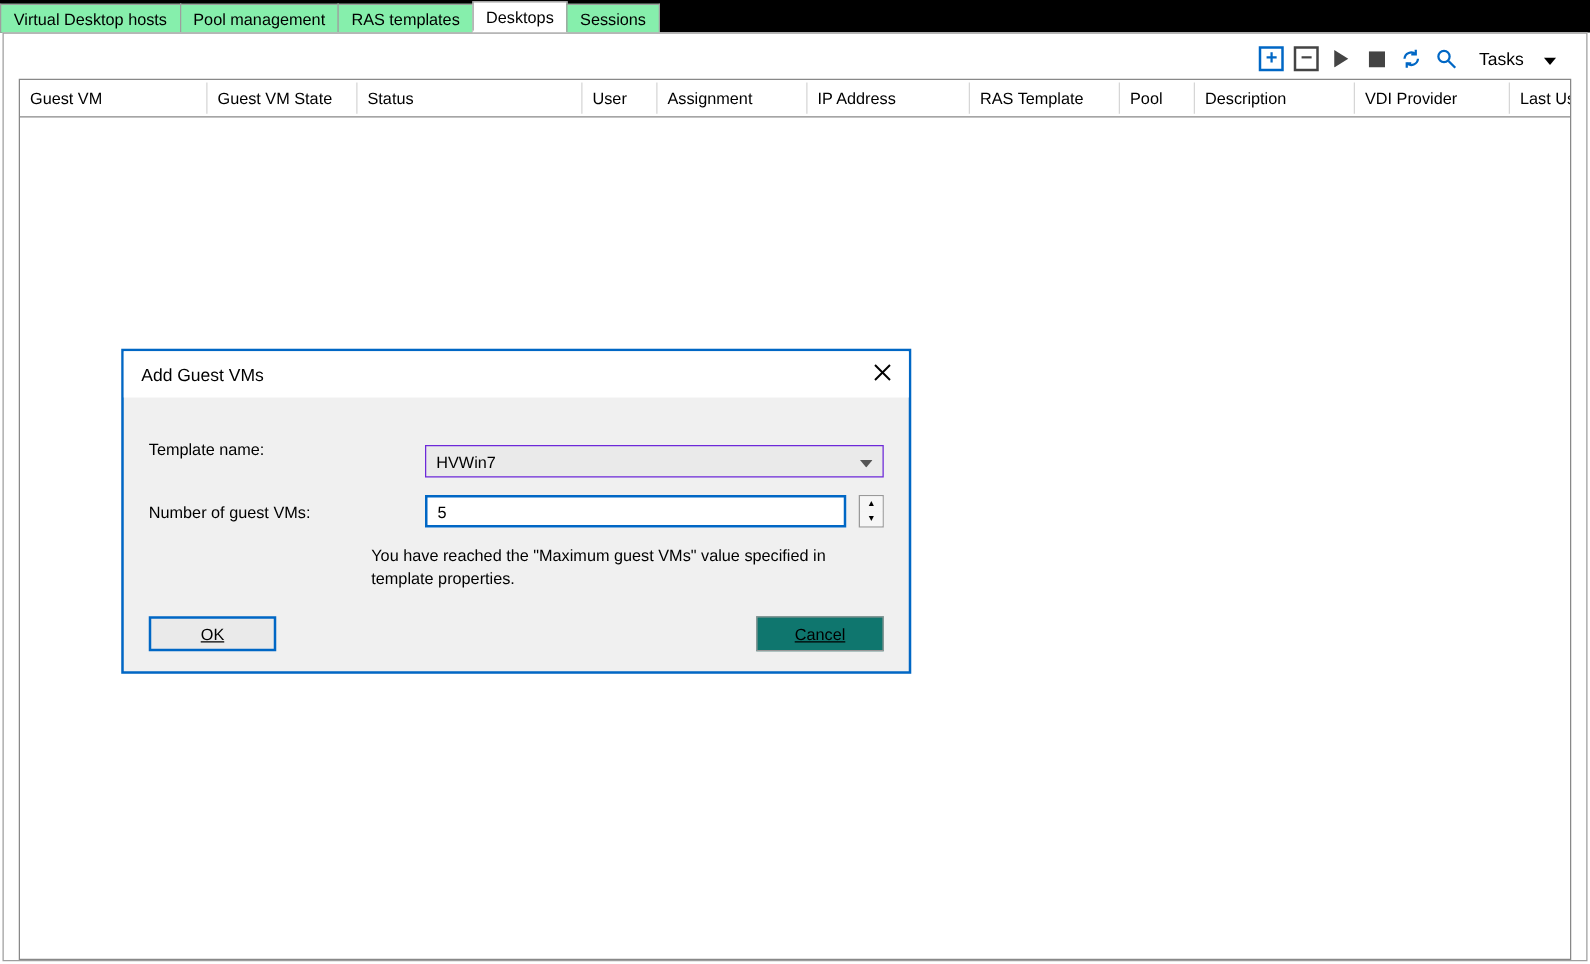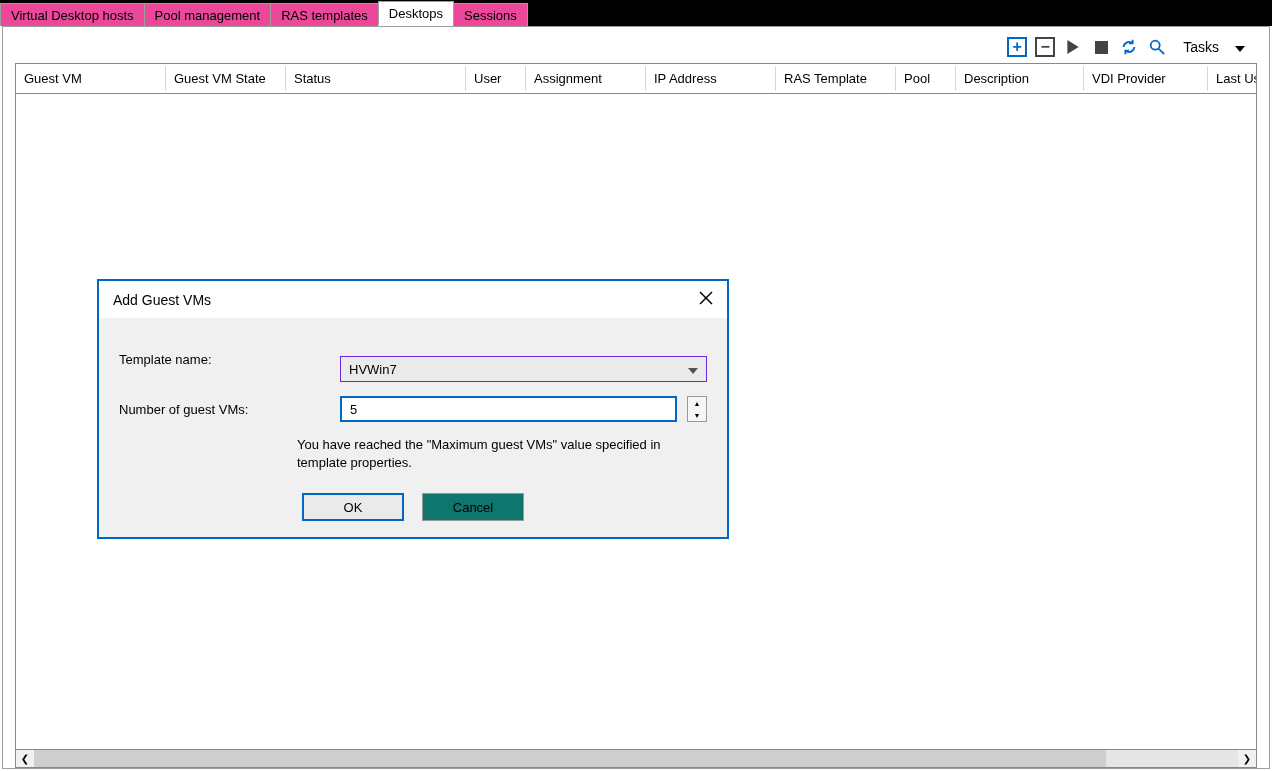--- a/index.html
+++ b/index.html
@@ -1,31 +1,31 @@
 <!DOCTYPE html>
 <html><head>
 <meta charset="utf-8">
 <style>
   * { box-sizing: border-box; }
   html, body { margin: 0; padding: 0; width: 1272px; height: 771px; font-family: "Segoe UI", Tahoma, sans-serif; font-size: 13px; color: #000; background: #fff; }
   .topbar { background: #000; width: 100%; height: 26px; display: flex; align-items: flex-end; padding: 0; }
-  .tab { background: #ec4899; border: 1px solid #9e9e9e; border-bottom: none; padding: 4px 10px 3px 10px; font-size: 13px; margin-right: -1px; cursor: default; }
+  .tab { background: #86efac; border: 1px solid #9e9e9e; border-bottom: none; padding: 4px 10px 3px 10px; font-size: 13px; margin-right: -1px; cursor: default; }
   .tab.active { background: #fff; border-bottom: 2px solid #fff; font-weight: 400; }
   .panel { border: 1px solid #9e9e9e; width: calc(100% - 4px); height: calc(100% - 28px); margin: 0 2px 0 2px; background: #fff; position: relative; display: flex; flex-direction: column; }
   .toolbar { display: flex; justify-content: flex-end; align-items: center; padding: 10px 20px 6px 0; gap: 8px; }
   .tool-btn { width: 20px; height: 20px; display: flex; align-items: center; justify-content: center; border: none; background: none; }
   .plus-btn { border: 2px solid #0067c5; color: #0067c5; font-weight: bold; width: 20px; height: 20px; font-size: 16px; line-height: 14px; }
   .minus-btn { border: 2px solid #444; color: #444; font-weight: bold; width: 20px; height: 20px; font-size: 16px; line-height: 12px; }
   .play-icon svg { width: 14px; height: 14px; fill: #444; }
   .stop-icon svg { width: 13px; height: 13px; fill: #444; }
   .refresh-icon svg { width: 18px; height: 18px; stroke: #0067c5; fill: none; }
   .search-icon svg { width: 18px; height: 18px; stroke: #0067c5; fill: none; }
   .tasks-btn { display: flex; align-items: center; gap: 16px; font-size: 14px; padding: 0 4px 0 8px; cursor: default; }
   .tasks-btn .caret svg { width: 10px; height: 6px; fill: #000; }
-  .table-area { border: 1px solid #888; margin: 0 12px 0 12px; flex: 1 1 auto; display: flex; flex-direction: column; overflow: hidden; position: relative; }
+  .table-area { border: 1px solid #888; margin: 0 12px 0 12px; flex: 1 1 auto; display: flex; flex-direction: row; overflow: hidden; position: relative; }
   .thead { display: flex; width: 100%; border-bottom: 1px solid #888; height: 30px; align-items: center; font-size: 13px; }
   .th { padding: 5px 8px; border-right: 1px solid #d6d6d6; white-space: nowrap; overflow: hidden; }
   .th:last-child { border-right: none; }
   .tbody { flex: 1 1 auto; position: relative; background: #fff; }
   .hscroll { height: 18px; border-top: 1px solid #888; display: flex; align-items: stretch; background: #f1f1f1; }
   .hscroll .arrow { width: 18px; display: flex; align-items: center; justify-content: center; background: #f1f1f1; font-size: 10px; }
   .hscroll .track { flex: 1 1 auto; background: #e6e6e6; position: relative; }
   .hscroll .thumb { position: absolute; left: 0; top: 0; height: 100%; width: 89%; background: #cfcfcf; }
   .status-strip { border: 1px solid #888; border-top: none; margin: 0 12px 12px 12px; height: 22px; display: flex; align-items: center; padding: 0 6px; font-size: 13px; }
   .dialog { position: absolute; left: 94px; top: 252px; width: 632px; border: 2px solid #0067c5; background: #f0f0f0; font-size: 13px; }
@@ -36,21 +36,21 @@
   .row { display: flex; align-items: center; margin-bottom: 14px; gap: 43px; }
   .row .lbl { width: 178px; }
   .select-wrap { flex: 1 1 auto; position: relative; }
   .select { width: 100%; height: 26px; border: 1px solid #6d28d9; background: #eaeaea; padding: 0 8px; display: flex; align-items: center; justify-content: space-between; margin-top: 20px; }
   .select .caret svg { width: 10px; height: 6px; fill: #555; }
   .spinner-wrap { flex: 1 1 auto; display: flex; gap: 10px; align-items: center; }
   .spinner-input { flex: 1 1 auto; height: 26px; border: 2px solid #0067c5; background: #fff; padding: 0 8px; font-size: 13px; display: flex; align-items: center; }
   .spinner-btns { width: 20px; height: 26px; border: 1px solid #999; display: flex; flex-direction: column; }
   .spinner-btns div { flex: 1; display: flex; align-items: center; justify-content: center; font-size: 7px; background: #f6f6f6; }
   .msg { margin-left: 178px; font-size: 13px; line-height: 1.35; }
-  .dialog-footer { display: flex; justify-content: center; gap: 18px; padding: 6px 20px 16px 20px; }
+  .dialog-footer { display: flex; justify-content: space-between; gap: 18px; padding: 6px 20px 16px 20px; text-decoration: underline; }
   .btn { width: 102px; height: 28px; display: flex; align-items: center; justify-content: center; border: 1px solid #999; background: #0f766e; font-size: 13px; cursor: default; }
   .btn.primary { border: 2px solid #0067c5; background: #eaeaea; }
 </style>
 </head>
 <body>
 
 <div class="topbar">
   <div class="tab">Virtual Desktop hosts</div>
   <div class="tab">Pool management</div>
   <div class="tab">RAS templates</div>

